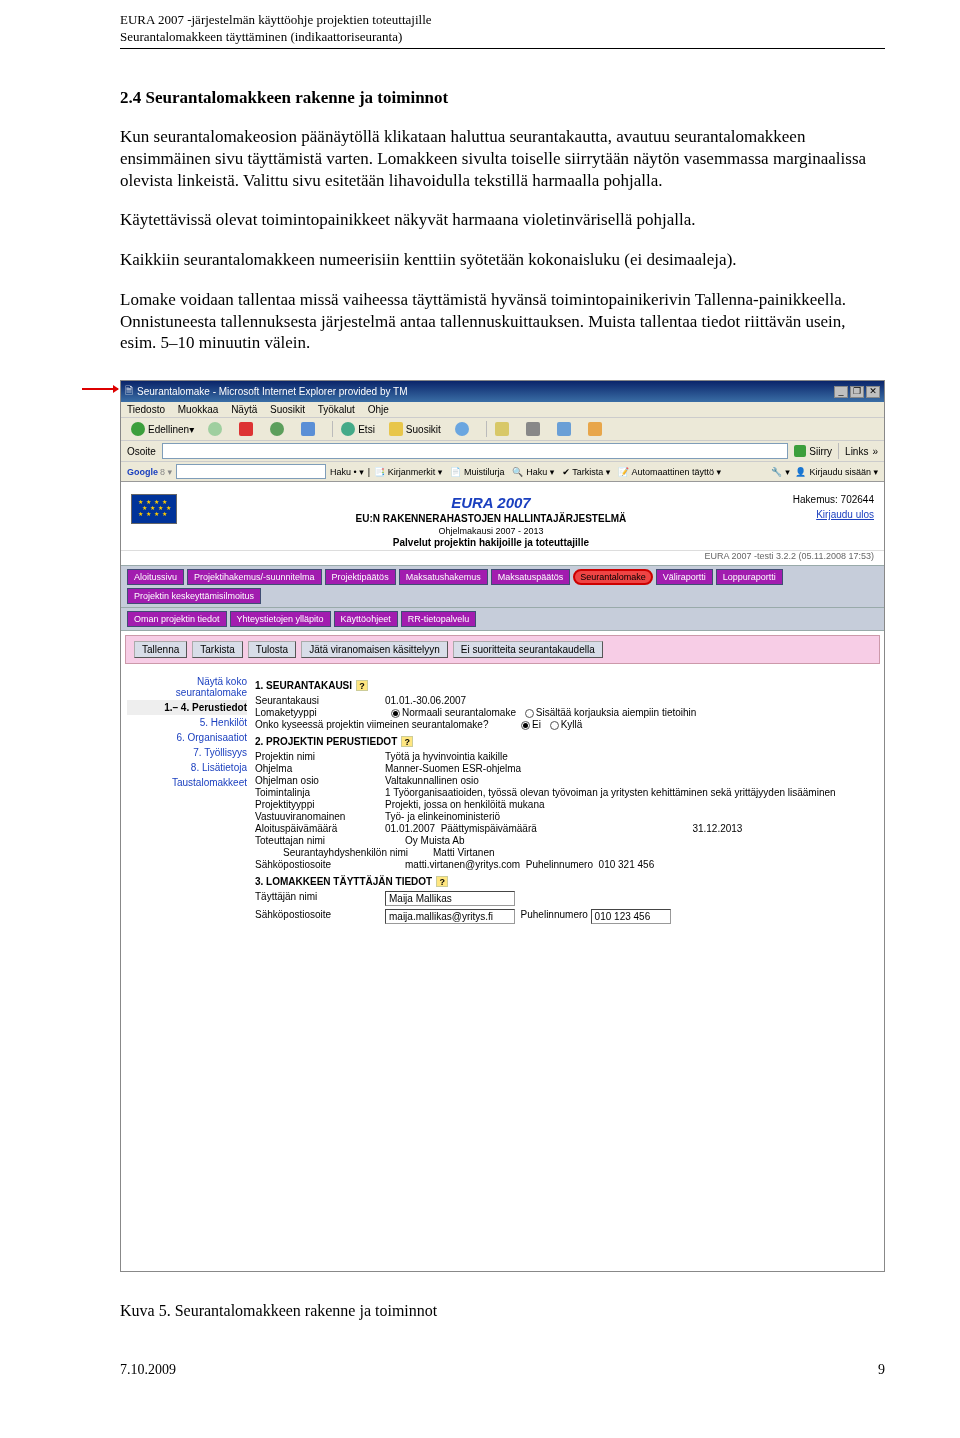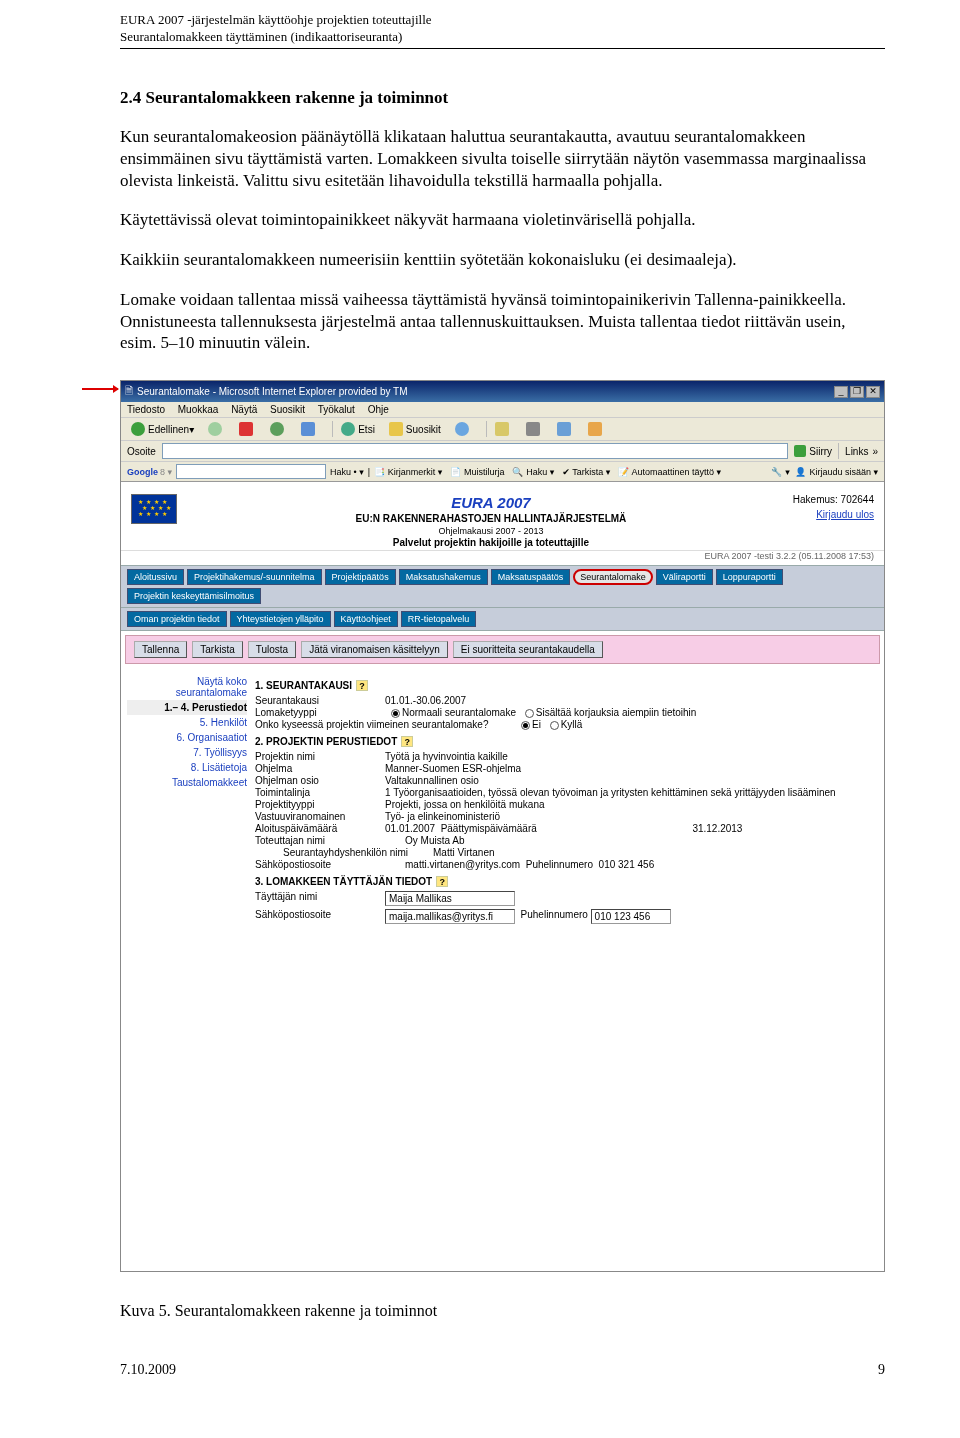--- a/index.html
+++ b/index.html
@@ -33,22 +33,22 @@
   .eura-center { flex: 1; text-align: center; }
   .eura-name { color: #1a3fbf; font-size: 15px; font-weight: bold; font-style: italic; }
   .eura-sub { font-size: 10px; font-weight: bold; margin-top: 2px; }
   .eura-sub2 { font-size: 9px; margin-top: 2px; }
   .eura-sub3 { font-size: 10px; font-weight: bold; margin-top: 1px; }
   .eura-right { text-align: right; font-size: 10px; }
   .eura-right div { margin-bottom: 4px; }
   .eura-version { text-align: right; font-size: 9px; color: #666; padding: 0 10px 4px; }
 
   .navbar { background: #c6cdda; padding: 3px 6px; border-top: 1px solid #9aa; border-bottom: 1px solid #9aa; display:flex; flex-wrap:wrap; gap:3px; }
-  .navitem { background: #0369a1; color: #fff; padding: 2px 6px; font-size: 9px; border: 1px solid #404d73; cursor:pointer; }
-  .navitem.sel { background: #e5e5e5; color: #000; border: 2px solid #c00; border-radius: 10px; padding:1px 5px; }
+  .navitem { background: #a21caf; color: #fff; padding: 2px 6px; font-size: 9px; border: 1px solid #404d73; cursor:pointer; }
+  .navitem.sel { background: #ef4444; color: #000; border: 2px solid #c00; border-radius: 10px; padding:1px 5px; }
   .navbar2 { background: #c6cdda; padding: 3px 6px; border-bottom: 1px solid #9aa; display:flex; gap:3px; }
 
   .actionbar { background: #f7cde6; padding: 5px 8px; border: 1px solid #c9a; margin: 4px; display:flex; gap:5px; }
   .actbtn { background: #d8dde8; border: 1px outset #aaa; padding: 2px 7px; font-size: 10px; cursor:pointer; }
 
   .formarea { display: flex; padding: 6px; }
   .sidenav { width: 120px; font-size: 10px; }
   .sidenav .sideitem { color: #1a3fbf; padding: 2px 0; cursor: pointer; text-align: right; }
   .sidenav .sideitem.cur { font-weight: bold; color: #000; }
   .arrow-indicator { position: absolute; left: 82px; margin-top: 16px; width: 36px; height: 2px; background: #d00; }

